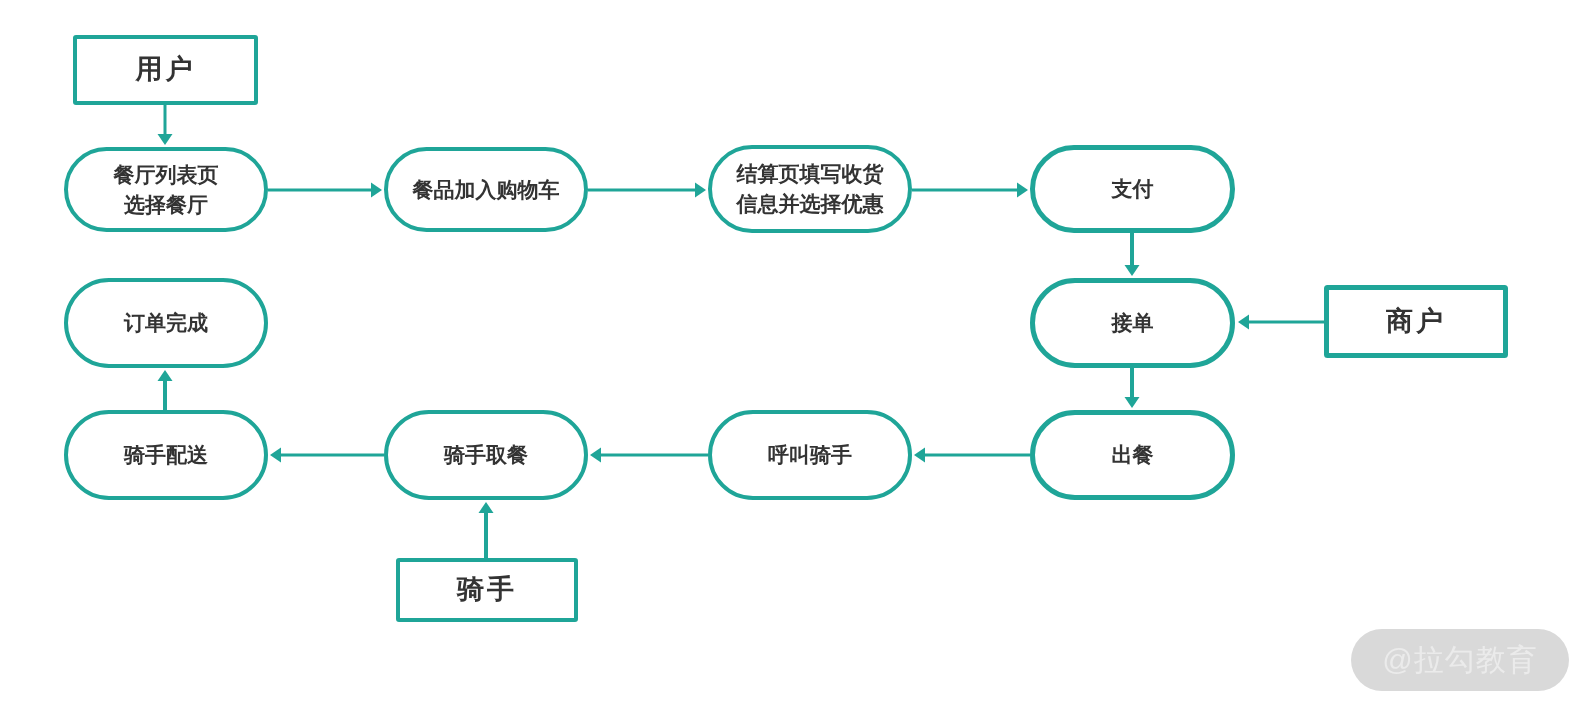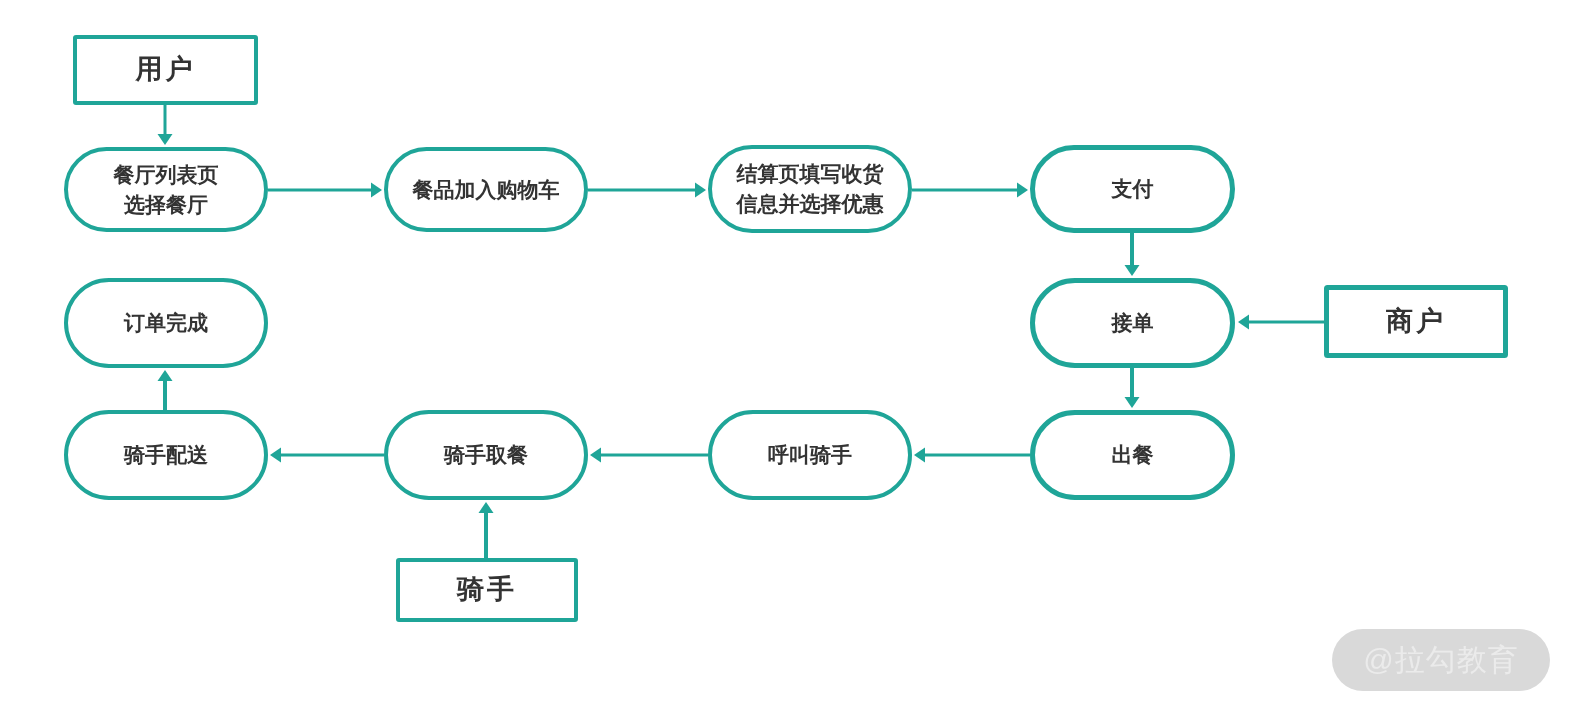--- a/index.html
+++ b/index.html
@@ -11,20 +11,21 @@
     width: 1588px;
     height: 701px;
     font-family: "Liberation Sans", "DejaVu Sans", sans-serif;
     overflow: hidden;
   }
   #diagram-root {
     position: relative;
     width: 1564px;
     height: 701px;
     background: #ffffff;
+    padding-left: 19px;
   }
   svg.flow-canvas {
     position: absolute;
     left: 0;
     top: 0;
     width: 1588px;
     height: 701px;
   }
   .node-shape {
     fill: #ffffff;

